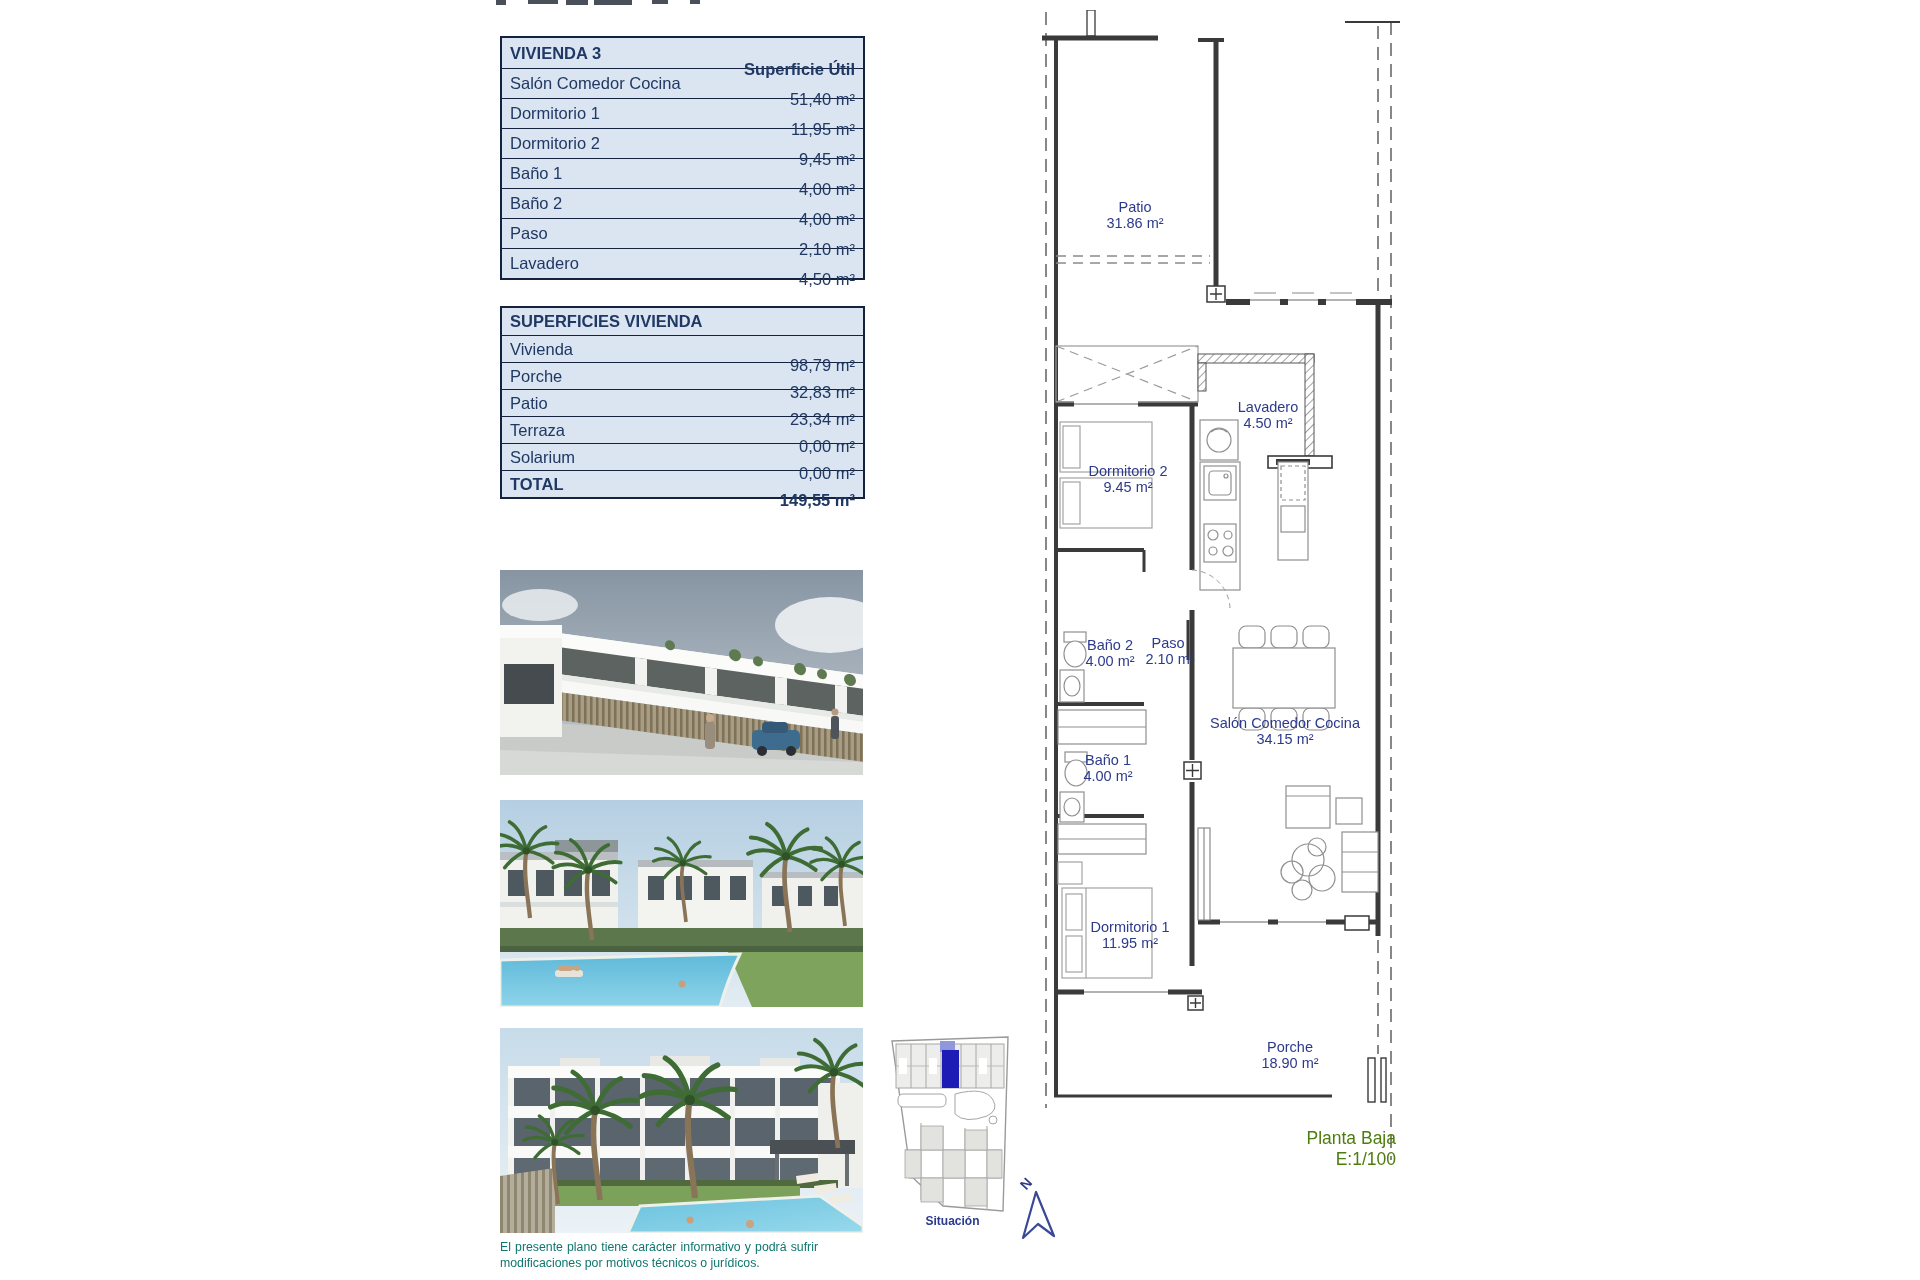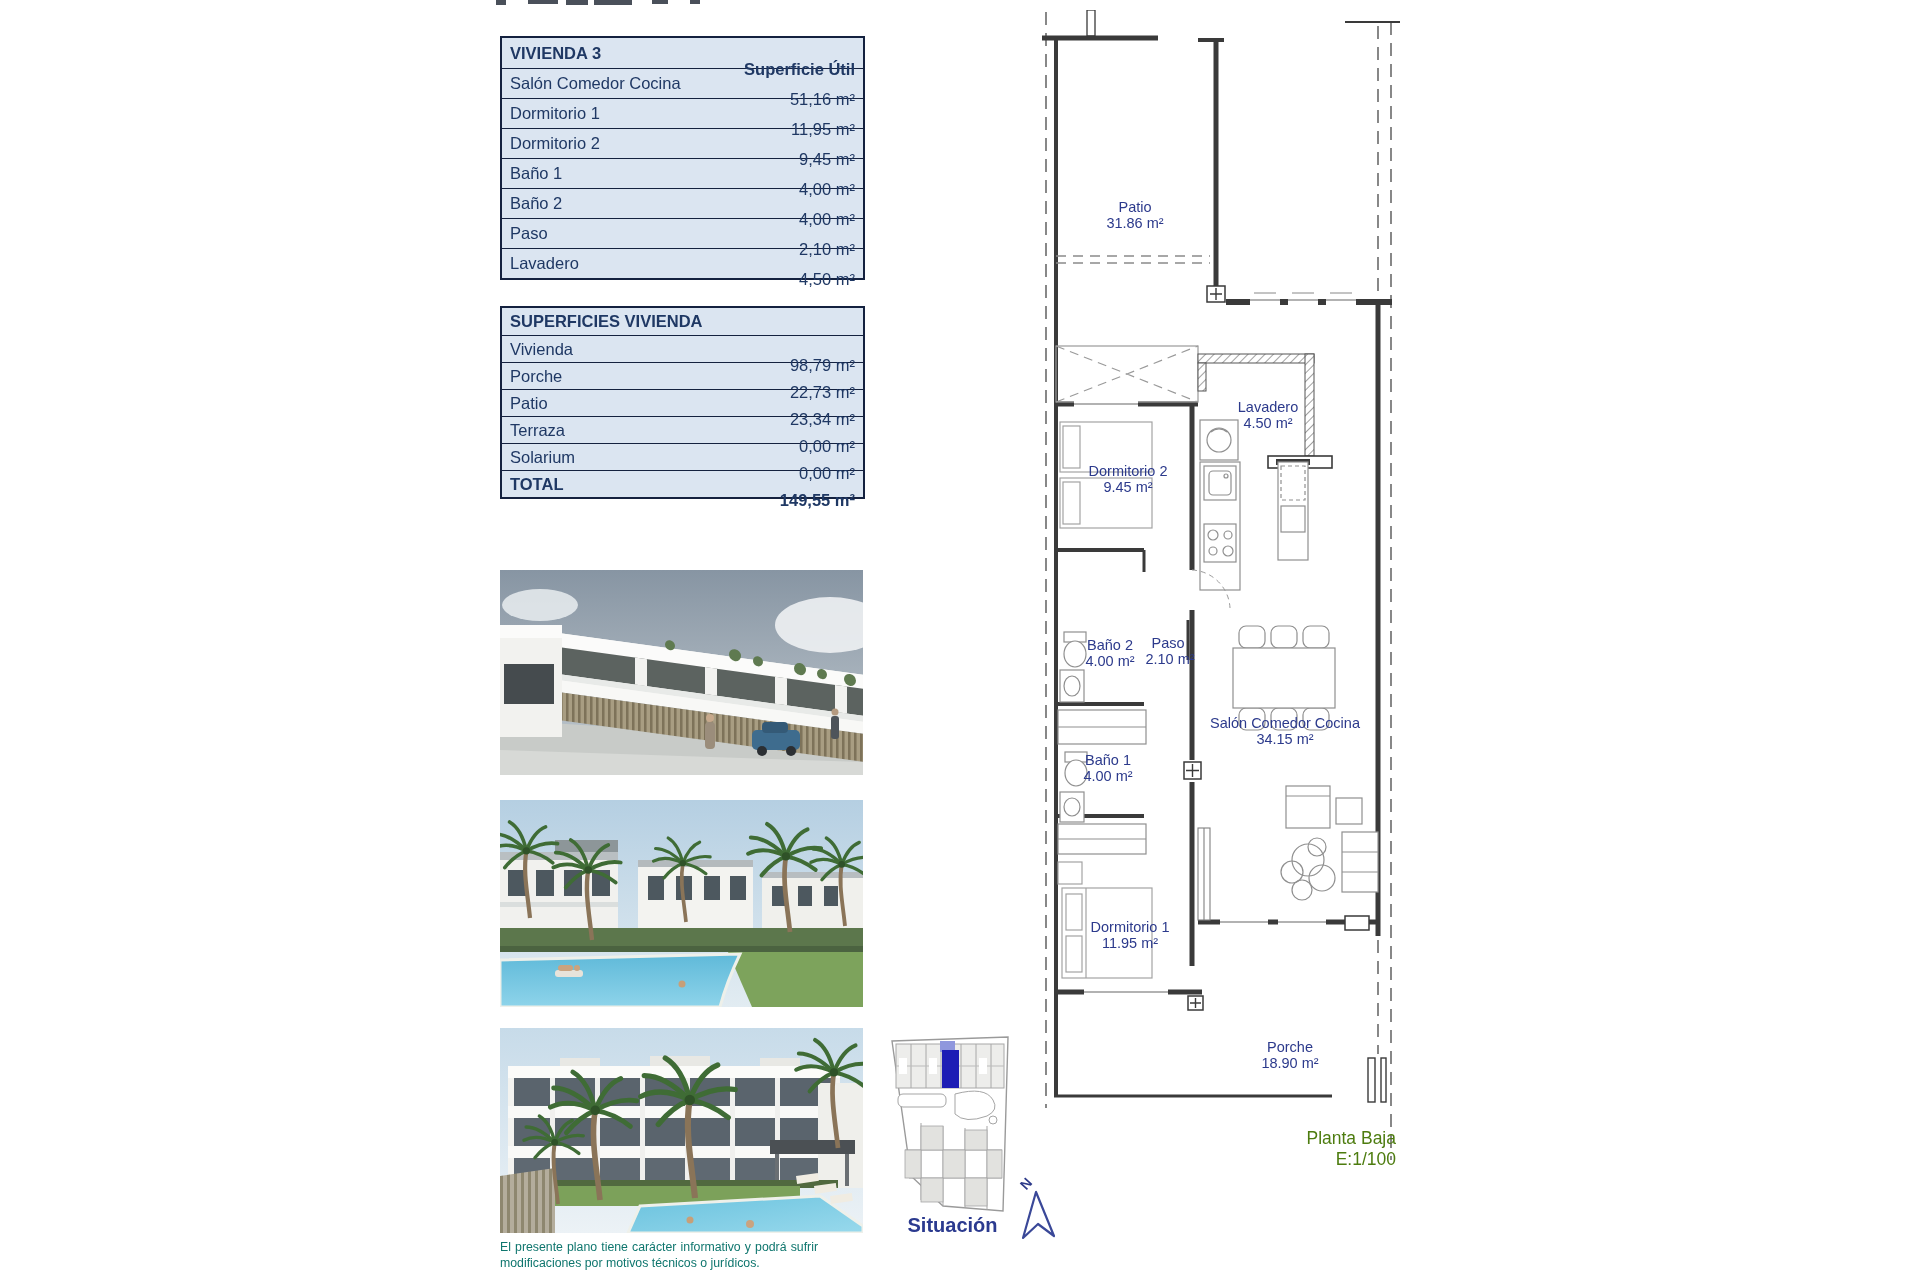--- a/index.html
+++ b/index.html
@@ -15,21 +15,21 @@
   .thead .cl,.thead .cv{font-weight:bold;}
   .cl{white-space:nowrap;}
   .cv{white-space:nowrap;margin-top:32px;}
   .bold .cl,.bold .cv{font-weight:bold;}
   
   .photo{position:absolute;left:500px;width:363px;display:block;}
   
   .disclaimer{position:absolute;left:500px;top:1239px;width:318px;font-size:12.3px;line-height:1.32;
               color:#0f766e;text-align:justify;}
   .sit-caption{position:absolute;left:885px;top:1214px;width:135px;text-align:center;
-               font-weight:bold;font-size:20px;color:#2b3a8f;}
+               font-weight:bold;font-size:12px;color:#2b3a8f;}
   .pb-caption{position:absolute;left:1236px;top:1128px;width:160px;text-align:right;
               font-weight:normal;font-size:17.5px;line-height:21px;color:#4d7c0f;}
   .frag{position:absolute;top:0;background:#4a505a;}
 </style>
 </head>
 <body>
 
 <div class="page">
 
   <svg width="0" height="0" style="position:absolute" aria-hidden="true">
@@ -57,21 +57,21 @@
   <div class="frag" style="left:652px;width:16px;height:4px"></div>
   <div class="frag" style="left:690px;width:10px;height:4px"></div>
 
   <div class="stable t1" style="top:36px">
     <div class="trow thead">
       <span class="cl">VIVIENDA 3</span>
       <span class="cv">Superficie Útil</span>
     </div>
     <div class="trow">
       <span class="cl">Salón Comedor Cocina</span>
-      <span class="cv">51,16 m²</span>
+      <span class="cv">51,40 m²</span>
     </div>
     <div class="trow">
       <span class="cl">Dormitorio 1</span>
       <span class="cv">11,95 m²</span>
     </div>
     <div class="trow">
       <span class="cl">Dormitorio 2</span>
       <span class="cv">9,45 m²</span>
     </div>
     <div class="trow">
@@ -95,21 +95,21 @@
   <div class="stable t2" style="top:306px">
     <div class="trow thead">
       <span class="cl">SUPERFICIES VIVIENDA</span>
     </div>
     <div class="trow">
       <span class="cl">Vivienda</span>
       <span class="cv">98,79 m²</span>
     </div>
     <div class="trow">
       <span class="cl">Porche</span>
-      <span class="cv">22,73 m²</span>
+      <span class="cv">32,83 m²</span>
     </div>
     <div class="trow">
       <span class="cl">Patio</span>
       <span class="cv">23,34 m²</span>
     </div>
     <div class="trow">
       <span class="cl">Terraza</span>
       <span class="cv">0,00 m²</span>
     </div>
     <div class="trow">

